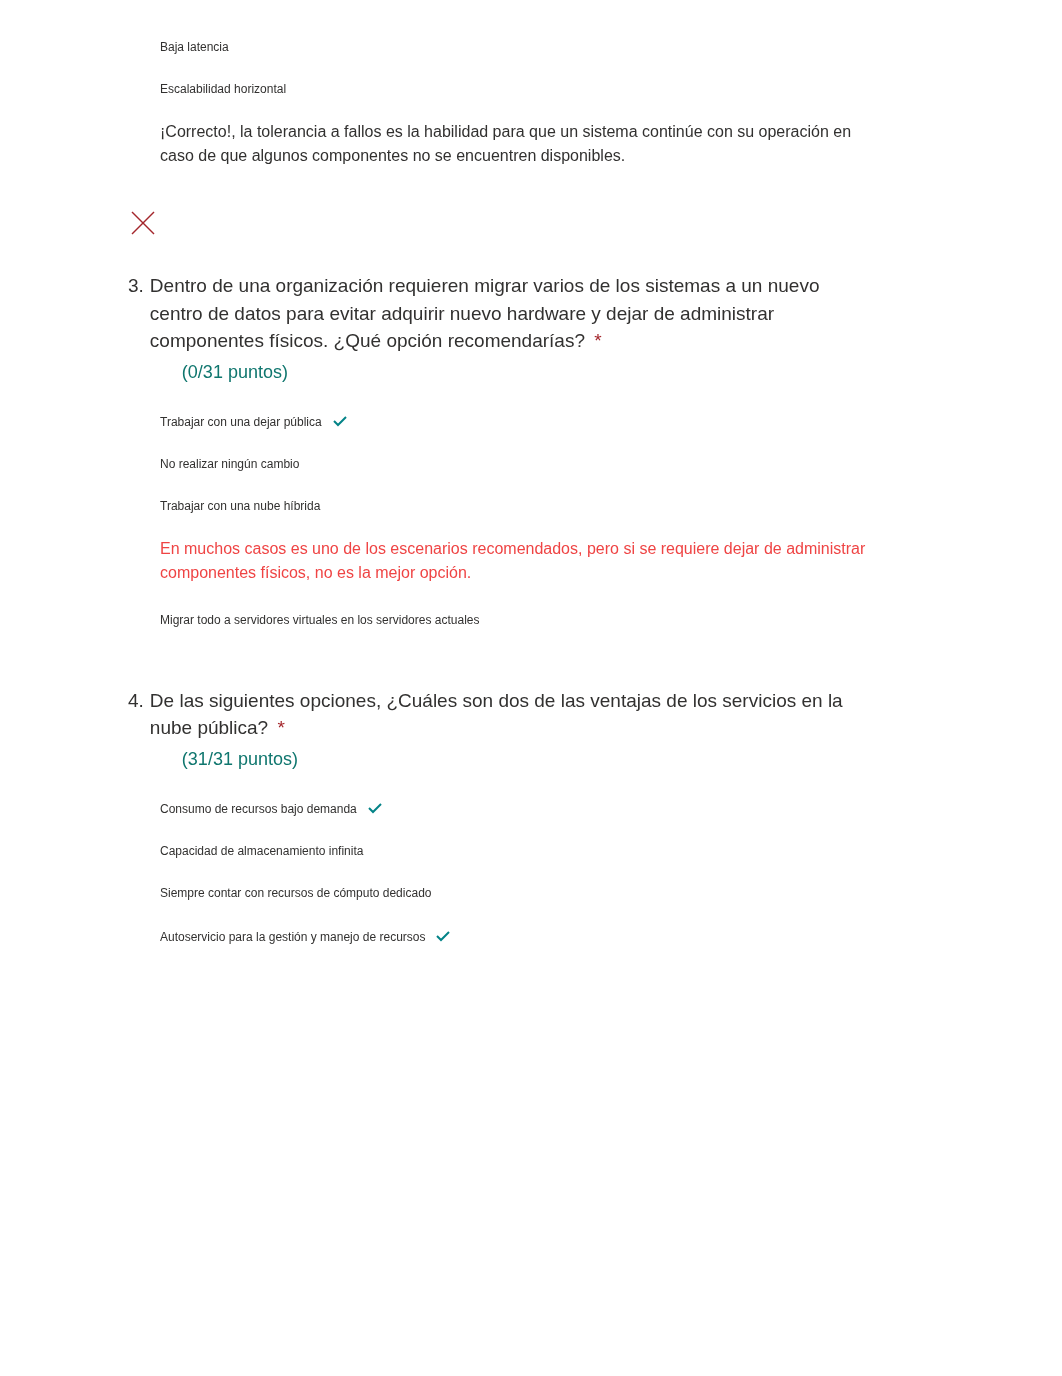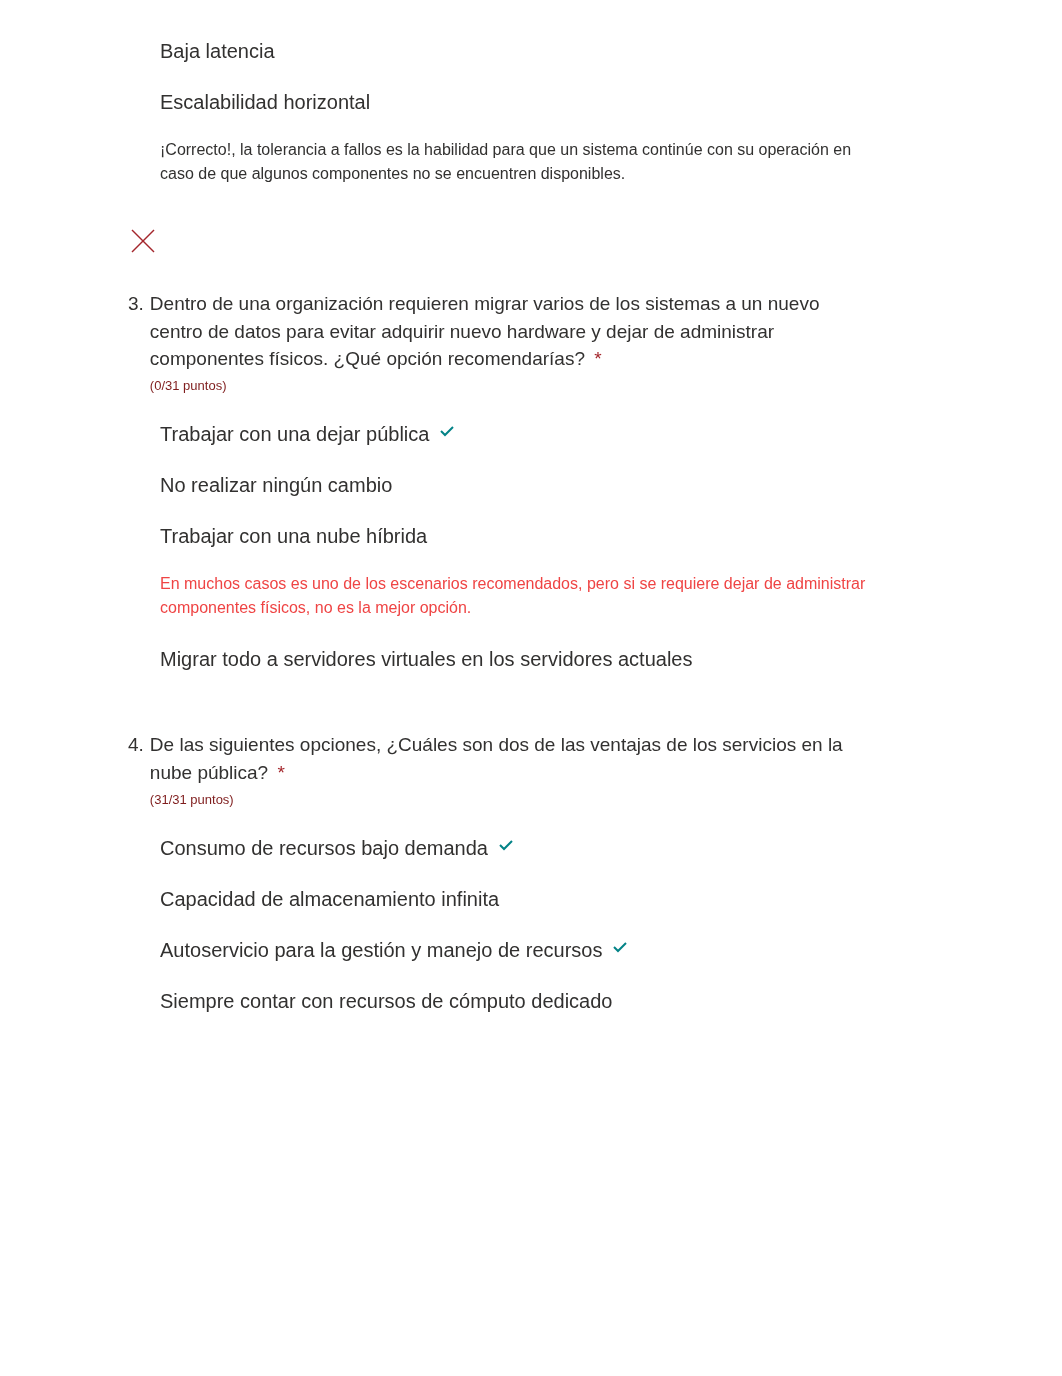--- a/index.html
+++ b/index.html
@@ -15,25 +15,25 @@
       padding: 40px 0;
     }
     .content {
       padding-left: 128px;
       padding-right: 190px;
     }
     .option-list {
       padding-left: 32px;
     }
     .option-item {
-      font-size: 20px;
+      font-size: 12px;
       color: #323130;
       margin-bottom: 28px;
       display: flex;
-      align-items: flex-start;
+      align-items: flex-end;
       gap: 10px;
     }
     .check-icon {
       display: inline-flex;
       align-items: center;
     }
     .check-icon svg {
       width: 16px;
       height: 16px;
       stroke: #038387;
@@ -76,24 +76,25 @@
       flex: 1;
     }
     .question-text {
       display: inline;
     }
     .asterisk {
       color: #a4262c;
       margin-left: 4px;
     }
     .points {
-      font-size: 13px;
-      color: #7f1d1d;
+      font-size: 18px;
+      color: #0f766e;
       margin-top: 4px;
       margin-bottom: 28px;
+      margin-left: 32px;
     }
     .explain-text {
       font-size: 16px;
       color: #ef4444;
       line-height: 1.5;
       margin-bottom: 28px;
       margin-top: -4px;
     }
   </style>
 </head>
@@ -167,26 +168,26 @@
         <span class="check-icon">
           <svg viewBox="0 0 16 16">
               <polyline points="2,8 6,12 14,4"></polyline>
             </svg>
         </span>
       </div>
       <div class="option-item">
         <span>Capacidad de almacenamiento infinita</span>
       </div>
       <div class="option-item">
+        <span>Siempre contar con recursos de cómputo dedicado</span>
+      </div>
+      <div class="option-item">
         <span>Autoservicio para la gestión y manejo de recursos</span>
         <span class="check-icon">
           <svg viewBox="0 0 16 16">
               <polyline points="2,8 6,12 14,4"></polyline>
             </svg>
         </span>
       </div>
-      <div class="option-item">
-        <span>Siempre contar con recursos de cómputo dedicado</span>
-      </div>
     </div>
   </div>
 
 </div>
 
 </body></html>

